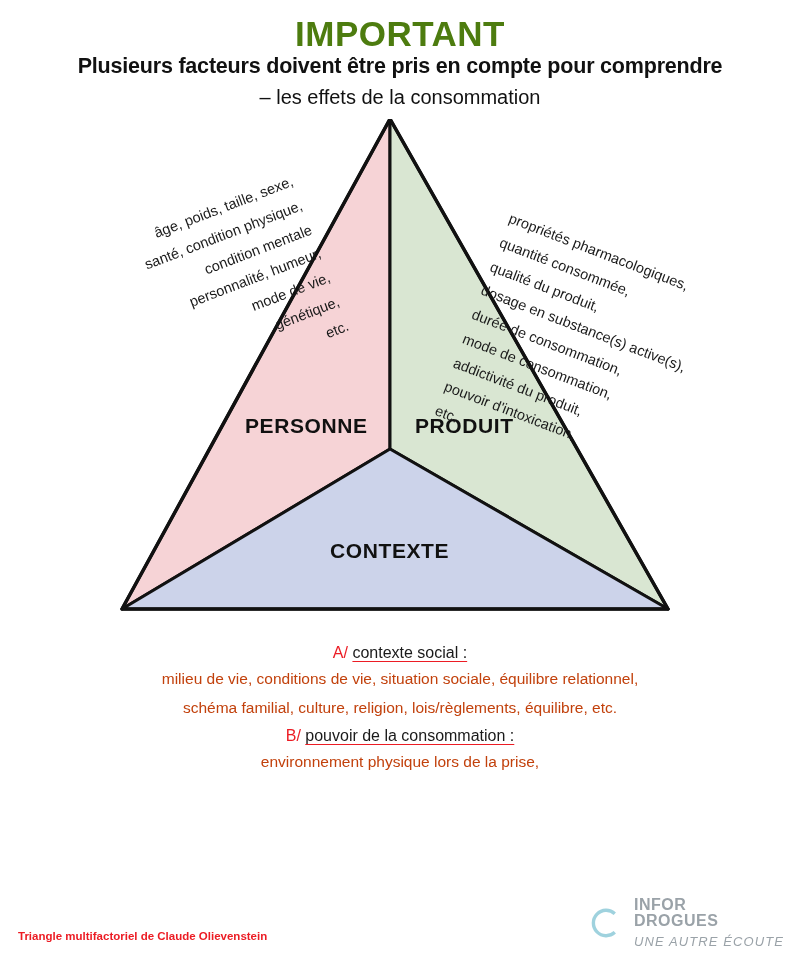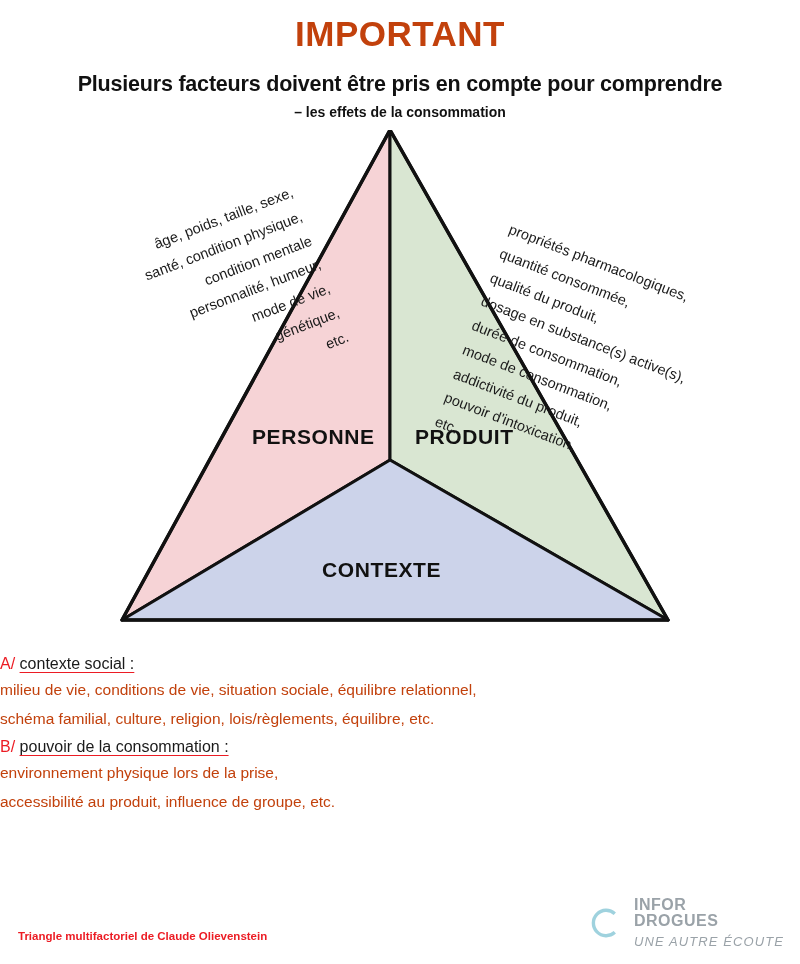--- a/index.html
+++ b/index.html
@@ -15,36 +15,36 @@
     position: relative;
     overflow: hidden;
   }
 
   
   #header {
     text-align: center;
     padding-top: 14px;
   }
   #important-title {
-    color: #c2410c;
+    color: #4d7c0f;
     font-size: 35px;
     font-weight: bold;
     letter-spacing: 0.5px;
     margin: 0;
   }
   #subtitle-main {
     font-size: 21.5px;
     font-weight: bold;
-    margin: 18px 0 0 0;
+    margin: 0 0 0 0;
     color: #111;
     letter-spacing: -0.2px;
   }
   .subtitle-line {
-    font-size: 14px;
-    font-weight: bold;
+    font-size: 20px;
+    font-weight: normal;
     color: #111;
     margin-top: 7px;
   }
 
   
   #triangle-area {
     position: relative;
     width: 800px;
     height: 520px;
     margin-top: 10px;
@@ -57,23 +57,23 @@
   }
 
   .tri-label {
     position: absolute;
     font-size: 21px;
     font-weight: bold;
     letter-spacing: 0.6px;
     color: #111;
     white-space: nowrap;
   }
-  #label-personne { left: 252px; top: 295px; }
+  #label-personne { left: 245px; top: 295px; }
   #label-produit  { left: 415px; top: 295px; }
-  #label-contexte { left: 322px; top: 420px; margin-top: 8px; }
+  #label-contexte { left: 330px; top: 420px; }
 
   
   .side-list {
     position: absolute;
     font-size: 14.5px;
     color: #1a1a1a;
     line-height: 1.02;
   }
   .side-list div {
     white-space: nowrap;
@@ -95,20 +95,21 @@
     top: 92px;
     width: 280px;
     text-align: left;
     transform: rotate(21deg);
     transform-origin: left top;
   }
   #right-list div { text-align: left; }
 
   
   #bottom-block {
+    text-align: center;
   }
   .ctx-head {
     font-size: 16px;
     margin-top: 2px;
     line-height: 1.5;
   }
   .ctx-letter {
     color: #ec1c24;
   }
   .ctx-underline {
@@ -222,21 +223,20 @@
     <span class="ctx-underline">contexte social :</span>
   </div>
   <div class="ctx-line">milieu de vie, conditions de vie, situation sociale, équilibre relationnel,</div>
   <div class="ctx-line">schéma familial, culture, religion, lois/règlements, équilibre, etc.</div>
 
   <div class="ctx-head">
     <span class="ctx-letter">B/</span>
     <span class="ctx-underline">pouvoir de la consommation :</span>
   </div>
   <div class="ctx-line">environnement physique lors de la prise,</div>
-  <div class="ctx-line">accessibilité au produit, influence de groupe, etc.</div>
 </div>
 
 <div id="footer">
   <div id="credit">Triangle multifactoriel de Claude Olievenstein</div>
 
   <div id="logo-block">
     <svg id="logo-mark" viewBox="0 0 40 40">
       <path d="M28 9 A15 15 0 1 0 28 31" fill="none" stroke="#9fd2de" stroke-width="4"></path>
     </svg>
     <div id="logo-text">

